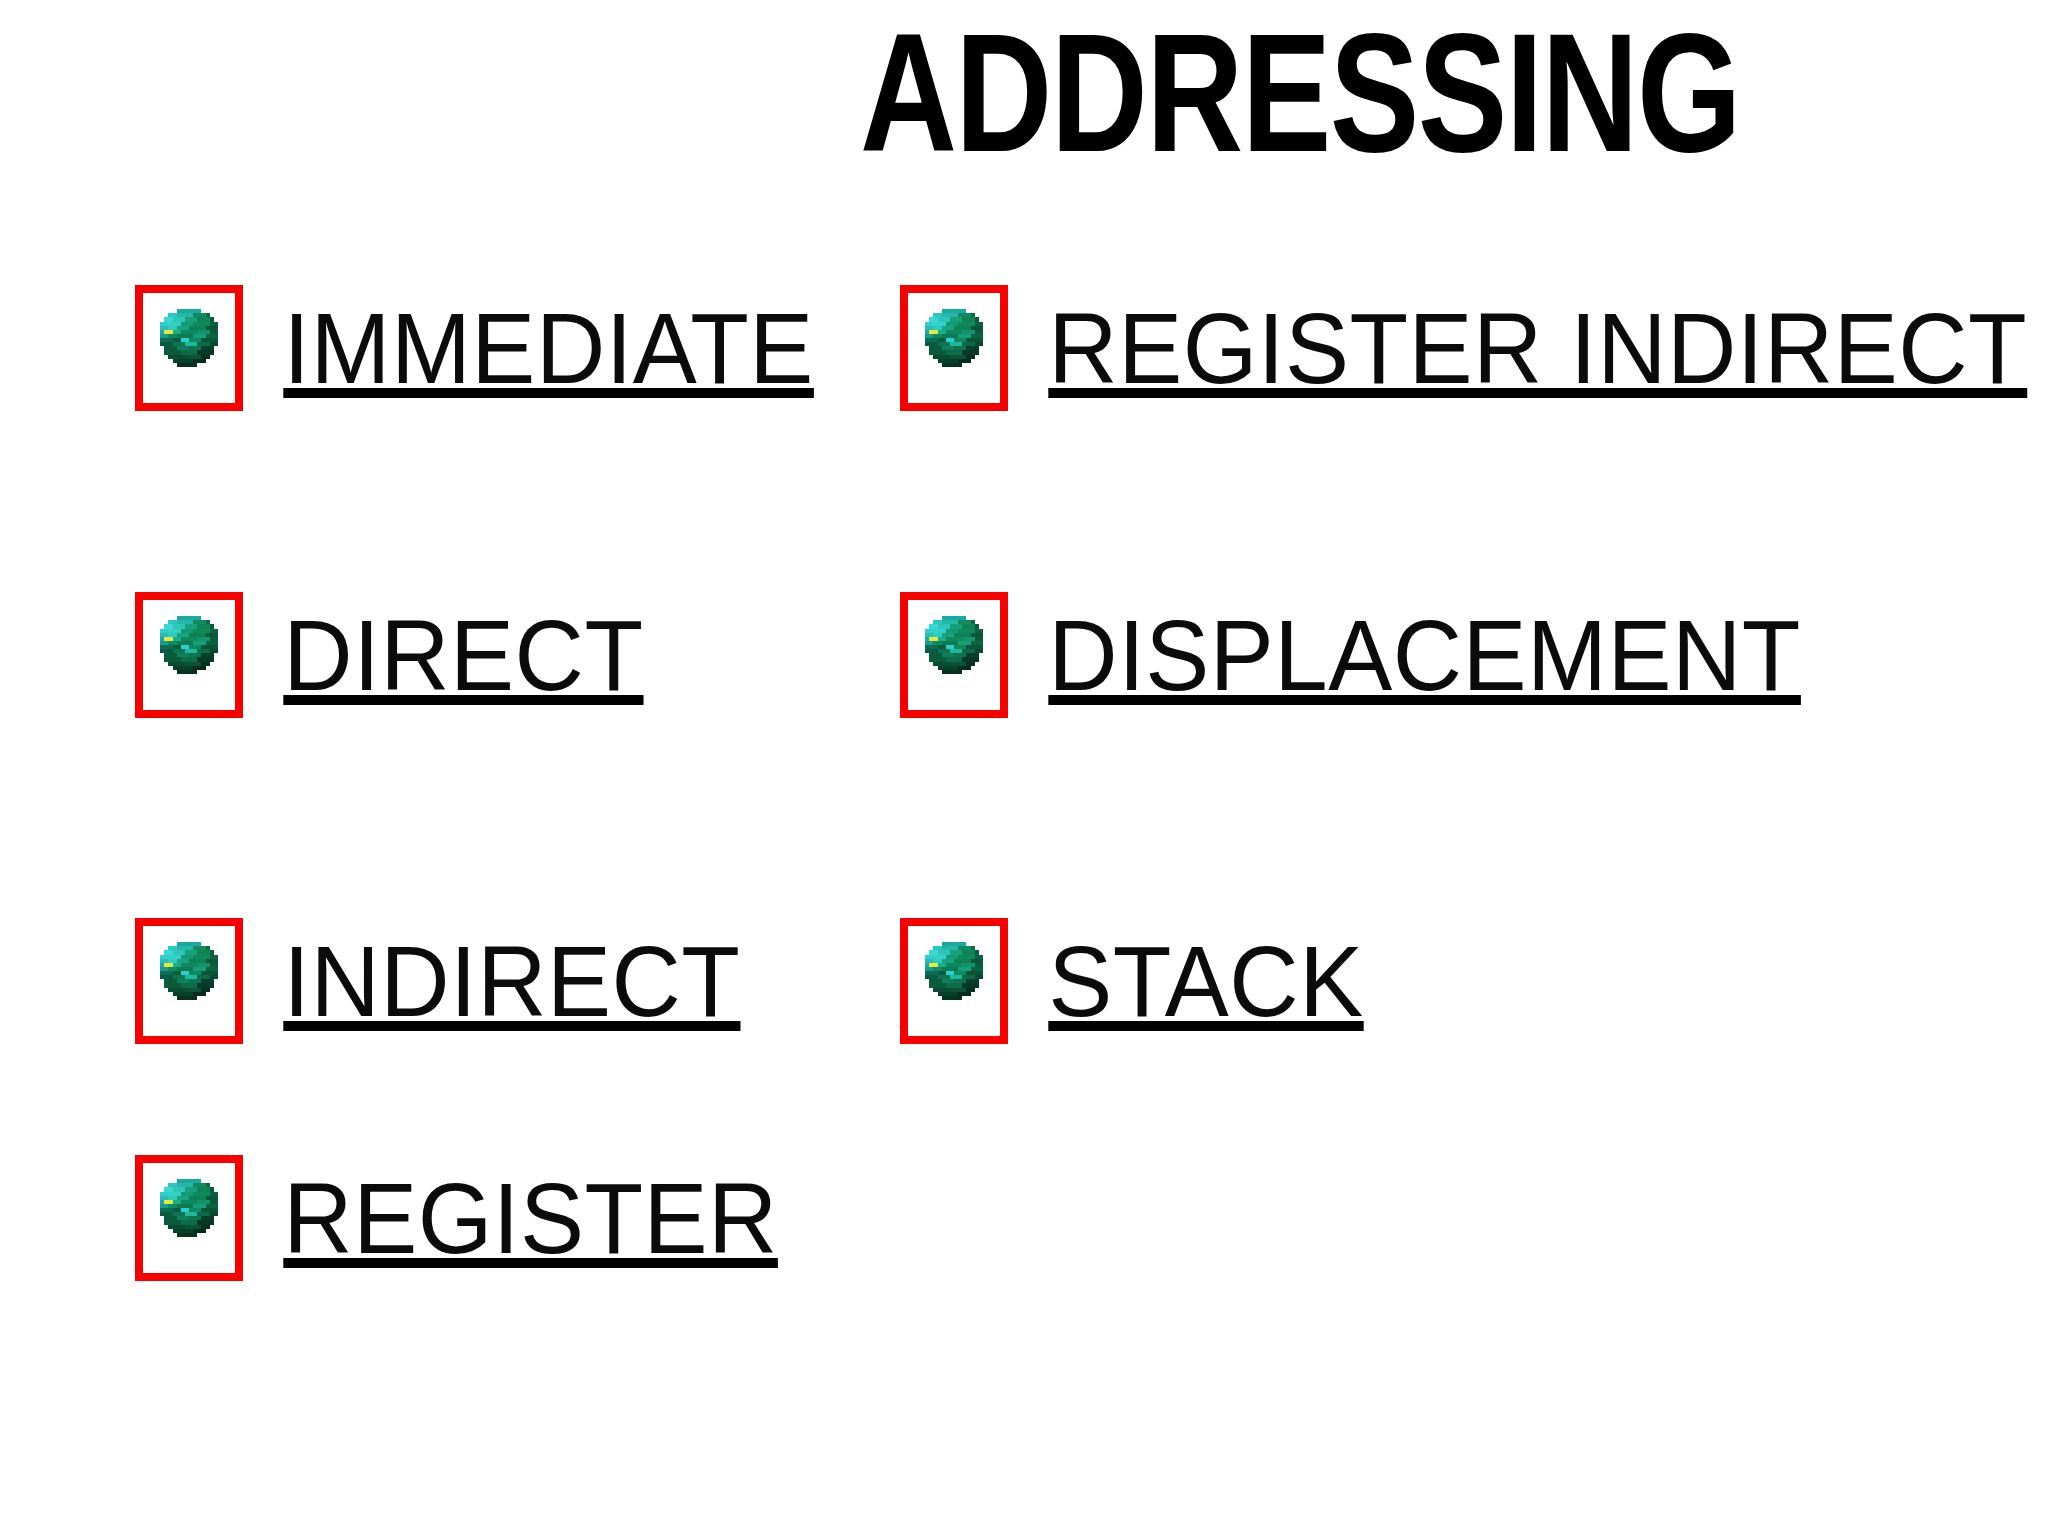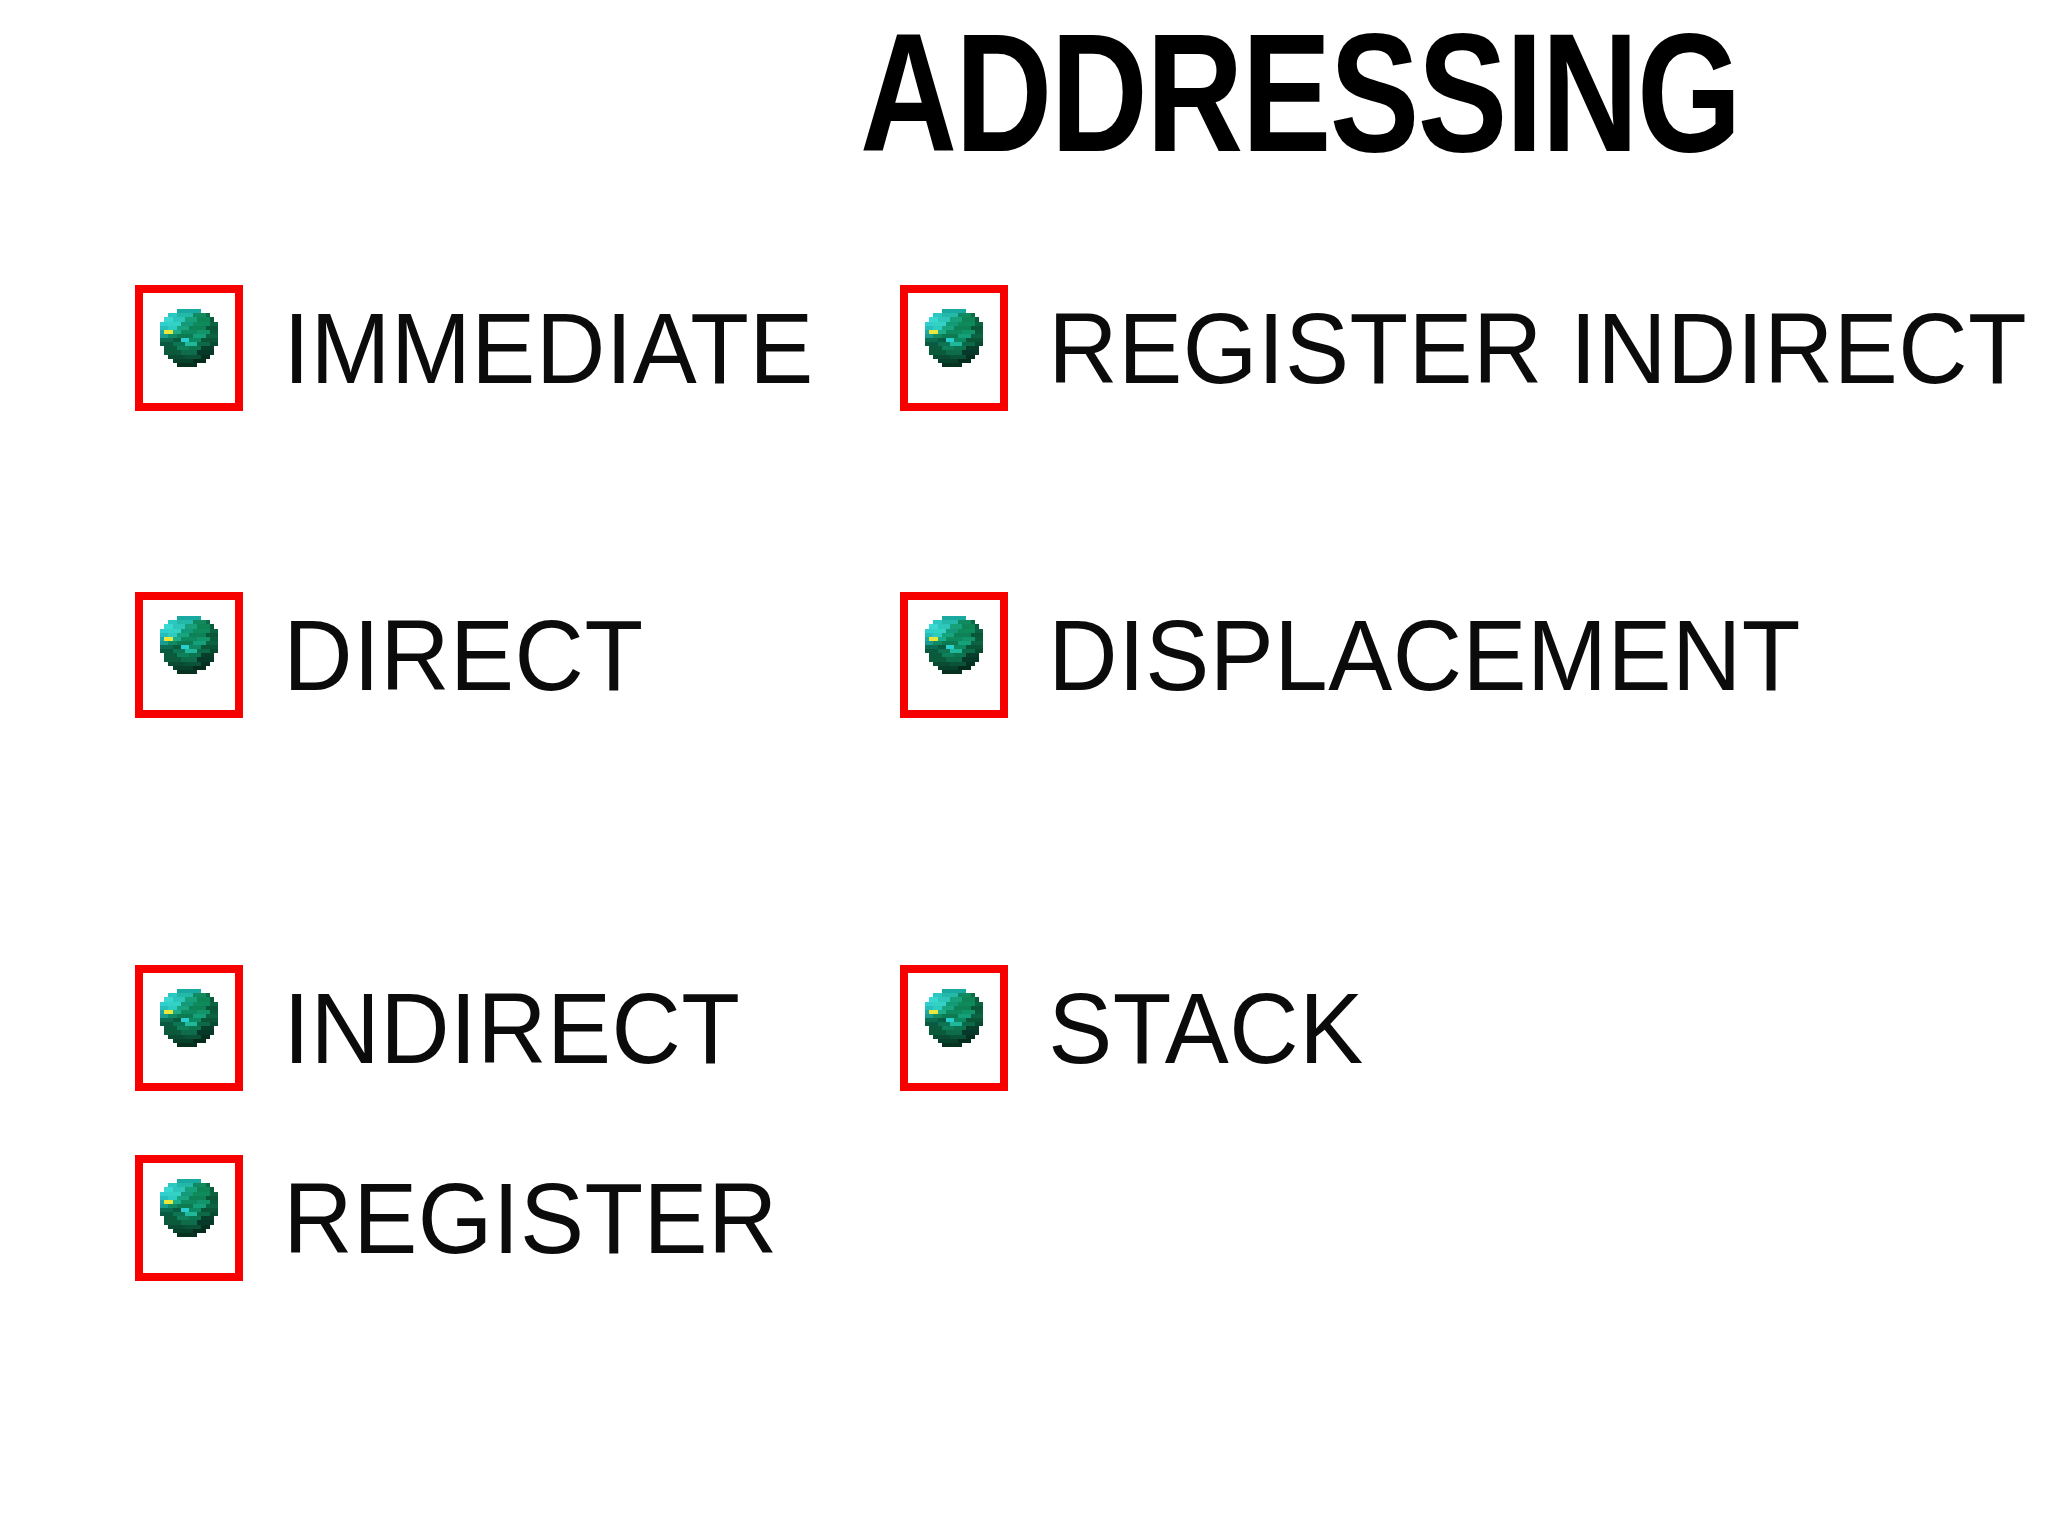--- a/index.html
+++ b/index.html
@@ -48,26 +48,27 @@
   }
   #column-left  { left: 135px; width: 760px; }
   #column-right { left: 900px; width: 1120px; }
 
   .bullet-row {
     position: absolute;
     left: 0;
     display: flex;
     align-items: center;
     white-space: nowrap;
+    text-decoration: underline;
   }
 
   
   .row-pos-0 { top: 285px; }
   .row-pos-1 { top: 592px; }
-  .row-pos-2 { top: 918px; margin-top: 47px; }
+  .row-pos-2 { top: 918px; }
   .row-pos-3 { top: 1155px; }
 
   
   .bullet-marker {
     position: relative;
     flex: 0 0 auto;
     width: 108px;
     height: 126px;
     box-sizing: border-box;
     border: 8px solid #f70000;

